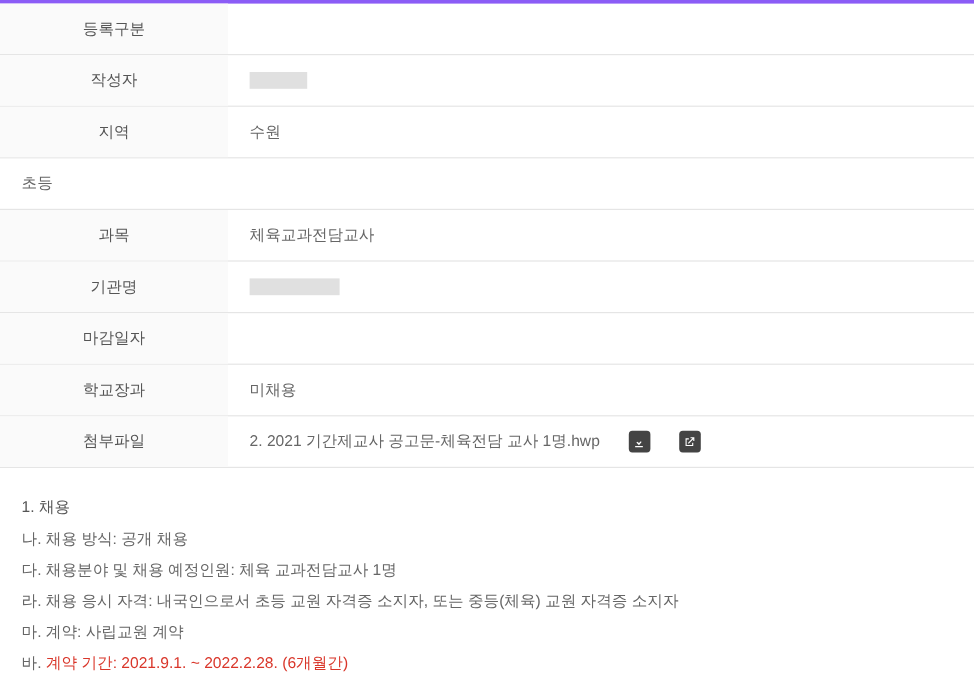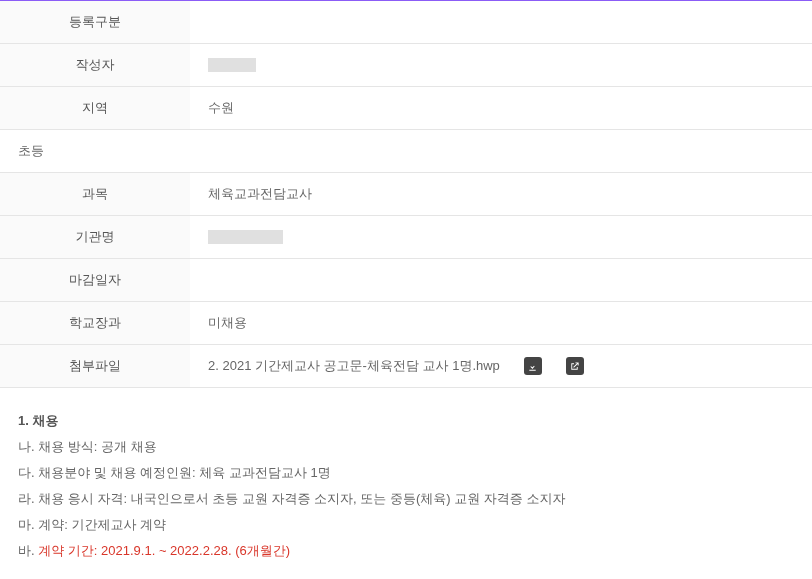--- a/index.html
+++ b/index.html
@@ -12,21 +12,21 @@
   }
   .table {
     width: 100%;
     border-collapse: collapse;
   }
   .row {
     display: flex;
     border-bottom: 1px solid #e5e5e5;
   }
   .row:first-child {
-    border-top: 1px solid #8b5cf6;
+    border-top: 3px solid #8b5cf6;
     align-items: center;
   }
   .label-cell {
     width: 190px;
     background: #fafafa;
     padding: 12px 10px;
     text-align: center;
     color: #555;
     font-size: 13px;
     flex-shrink: 0;
@@ -63,21 +63,21 @@
   }
   .icon-btn svg { width: 11px; height: 11px; fill: #fff; }
   .content-block {
     padding: 20px 18px 14px 18px;
     line-height: 2.0;
     color: #666;
     font-size: 13px;
   }
   .content-block .heading {
     color: #555;
-    font-weight: bold;
+    font-weight: normal;
   }
   .content-block .line { }
   .content-block .red { color: #d9362a; }
 </style>
 </head>
 <body>
 
 <div class="table">
 
   <div class="row">
@@ -136,17 +136,17 @@
     </div>
   </div>
 
 </div>
 
 <div class="content-block">
   <div class="heading">1. 채용</div>
   <div class="line">나. 채용 방식: 공개 채용</div>
   <div class="line">다. 채용분야 및 채용 예정인원: 체육 교과전담교사 1명</div>
   <div class="line">라. 채용 응시 자격: 내국인으로서 초등 교원 자격증 소지자, 또는 중등(체육) 교원 자격증 소지자</div>
-  <div class="line">마. 계약: 기간제교사 계약</div>
+  <div class="line">마. 계약: 사립교원 계약</div>
   <div class="line">
     <span>바. </span><span class="red">계약 기간</span><span class="red">: 2021.9.1. ~ 2022.2.28. (6개월간)</span>
   </div>
 </div>
 
 </body></html>

